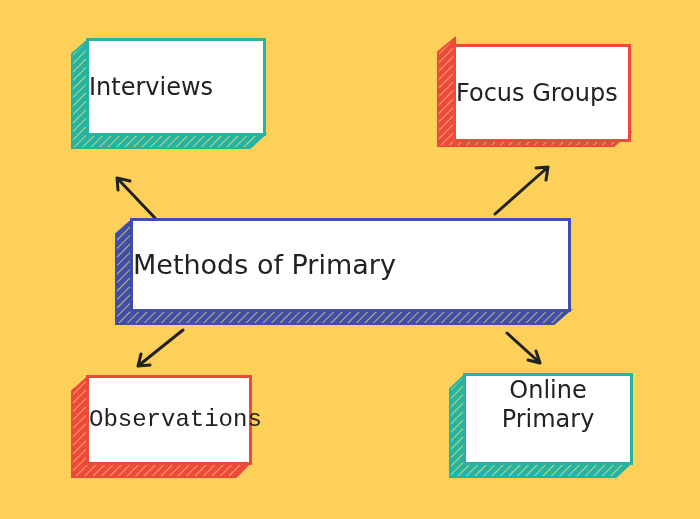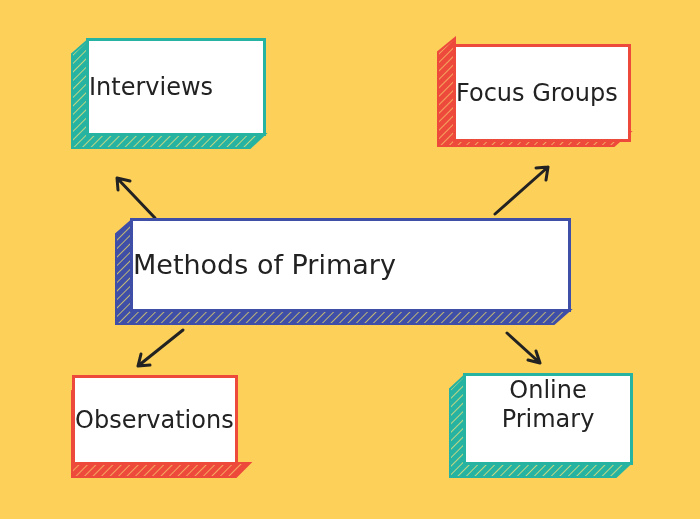--- a/index.html
+++ b/index.html
@@ -45,20 +45,20 @@
 </div>
 
 <div class="face" style="left:453px;top:44px;width:178px;height:98px;border-color:#ee4a3c;">
   <span>Focus Groups</span>
 </div>
 
 <div class="face" style="left:130px;top:218px;width:441px;height:94px;border-color:#3f4ea6;font-size:27px;">
   <span>Methods of Primary</span>
 </div>
 
-<div class="face" style="left:72px;top:375px;width:166px;height:90px;border-color:#ee4a3c;">
+<div class="face" style="left:86px;top:375px;width:166px;height:90px;border-color:#ee4a3c;font-family:Liberation Mono, monospace;">
   <span>Observations</span>
 </div>
 
 <div class="face" style="left:463px;top:373px;width:170px;height:92px;border-color:#26b3a1;flex-direction:column;">
   <span>Online</span>
   <span>Primary</span>
 </div>
 
 </body></html>

